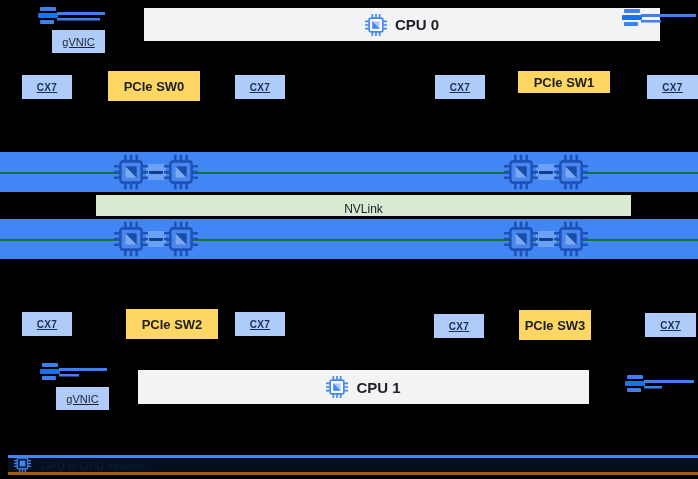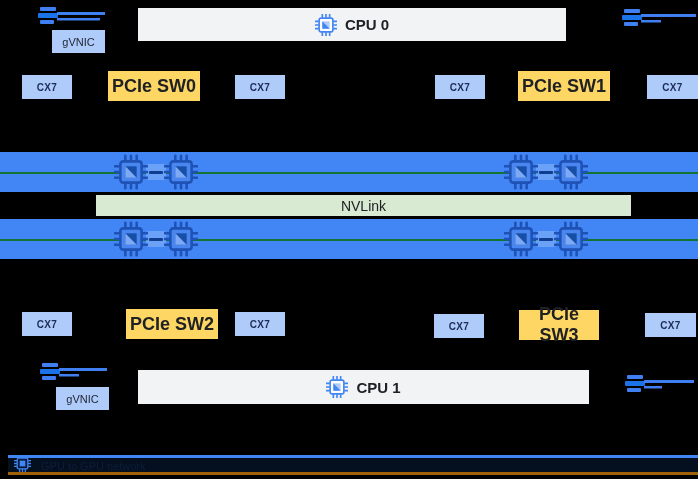--- a/index.html
+++ b/index.html
@@ -6,57 +6,57 @@
   body{
     width:698px;height:479px;position:relative;overflow:hidden;
     background:#000;font-family:"Liberation Sans",sans-serif;
     -webkit-font-smoothing:antialiased;
   }
   .abs{position:absolute;box-sizing:border-box;}
   .flexc{display:flex;align-items:center;justify-content:center;}
 
   
   .cpu-box{background:#f1f3f4;color:#202124;font-size:15px;font-weight:600;gap:8px;}
-  #cpu0{left:138px;top:8px;width:428px;height:33px;align-items:center;}
+  #cpu0{left:144px;top:8px;width:516px;height:33px;align-items:center;}
   #cpu1{left:138px;top:370px;width:451px;height:34px;text-align:right;}
 
   
-  .blue-chip{background:#aecbfa;color:#17223f;}
+  .blue-chip{background:#aecbfa;color:#17223f;text-decoration:underline;}
   .gvnic{font-size:11px;color:#1f2430;}
   #gvnic-top{left:52px;top:30px;width:53px;height:23px;}
   #gvnic-bottom{left:56px;top:387px;width:53px;height:23px;}
   .cx7{font-size:10px;letter-spacing:.4px;font-weight:600;color:#1c2c55;}
   #cx7-t1{left:22px;top:75px;width:50px;height:24px;}
   #cx7-t2{left:235px;top:75px;width:50px;height:24px;}
   #cx7-t3{left:435px;top:75px;width:50px;height:24px;}
   #cx7-t4{left:647px;top:75px;width:51px;height:24px;}
   #cx7-b1{left:22px;top:312px;width:50px;height:24px;}
   #cx7-b2{left:235px;top:312px;width:50px;height:24px;}
   #cx7-b3{left:434px;top:314px;width:50px;height:24px;}
   #cx7-b4{left:645px;top:313px;width:51px;height:24px;}
 
   
-  .pcie-sw{background:#fdd663;color:#202124;font-size:18px;font-weight:600;text-align:center;}
+  .pcie-sw{background:#fdd663;color:#202124;font-size:13px;font-weight:600;}
   #sw0{left:108px;top:71px;width:92px;height:30px;}
-  #sw1{left:518px;top:71px;width:92px;height:30px;}
+  #sw1{left:518px;top:71px;width:92px;height:22px;}
   #sw2{left:108px;top:309px;width:92px;height:30px;margin-left:18px;}
-  #sw3{left:519px;top:310px;width:80px;height:30px;}
+  #sw3{left:519px;top:310px;width:72px;height:30px;}
 
   
   .gpu-band{left:0;width:698px;height:40px;background:#4285f4;}
   #band1{top:152px;}
   #band2{top:219px;}
   .link-line{left:0;width:698px;height:2px;background:#137333;}
   .pair-glow{width:20px;height:16px;background:#6ba1f7;border-radius:3px;}
   .pair-dash{width:14px;height:3px;background:#0f3d8f;border-radius:1px;}
   .gpu-ic{width:34px;height:36px;}
 
   
   #nvlink{left:95px;top:194px;width:537px;height:23px;background:#d9ead3;
-          border:1px solid #000;color:#202124;font-size:14px;}
+          border:1px solid #000;color:#202124;font-size:12px;align-items:flex-end;}
 
   
   #footer-band{left:8px;top:455px;width:698px;height:20px;
       border-top:3px solid #4285f4;border-bottom:3px solid #a16207;
       background:#04101f;display:flex;align-items:flex-end;}
   #footer-label{margin-left:10px;font-size:11px;color:#0d1d3c;}
 
   .nic-glyph{pointer-events:none;}
 </style>
 </head>

